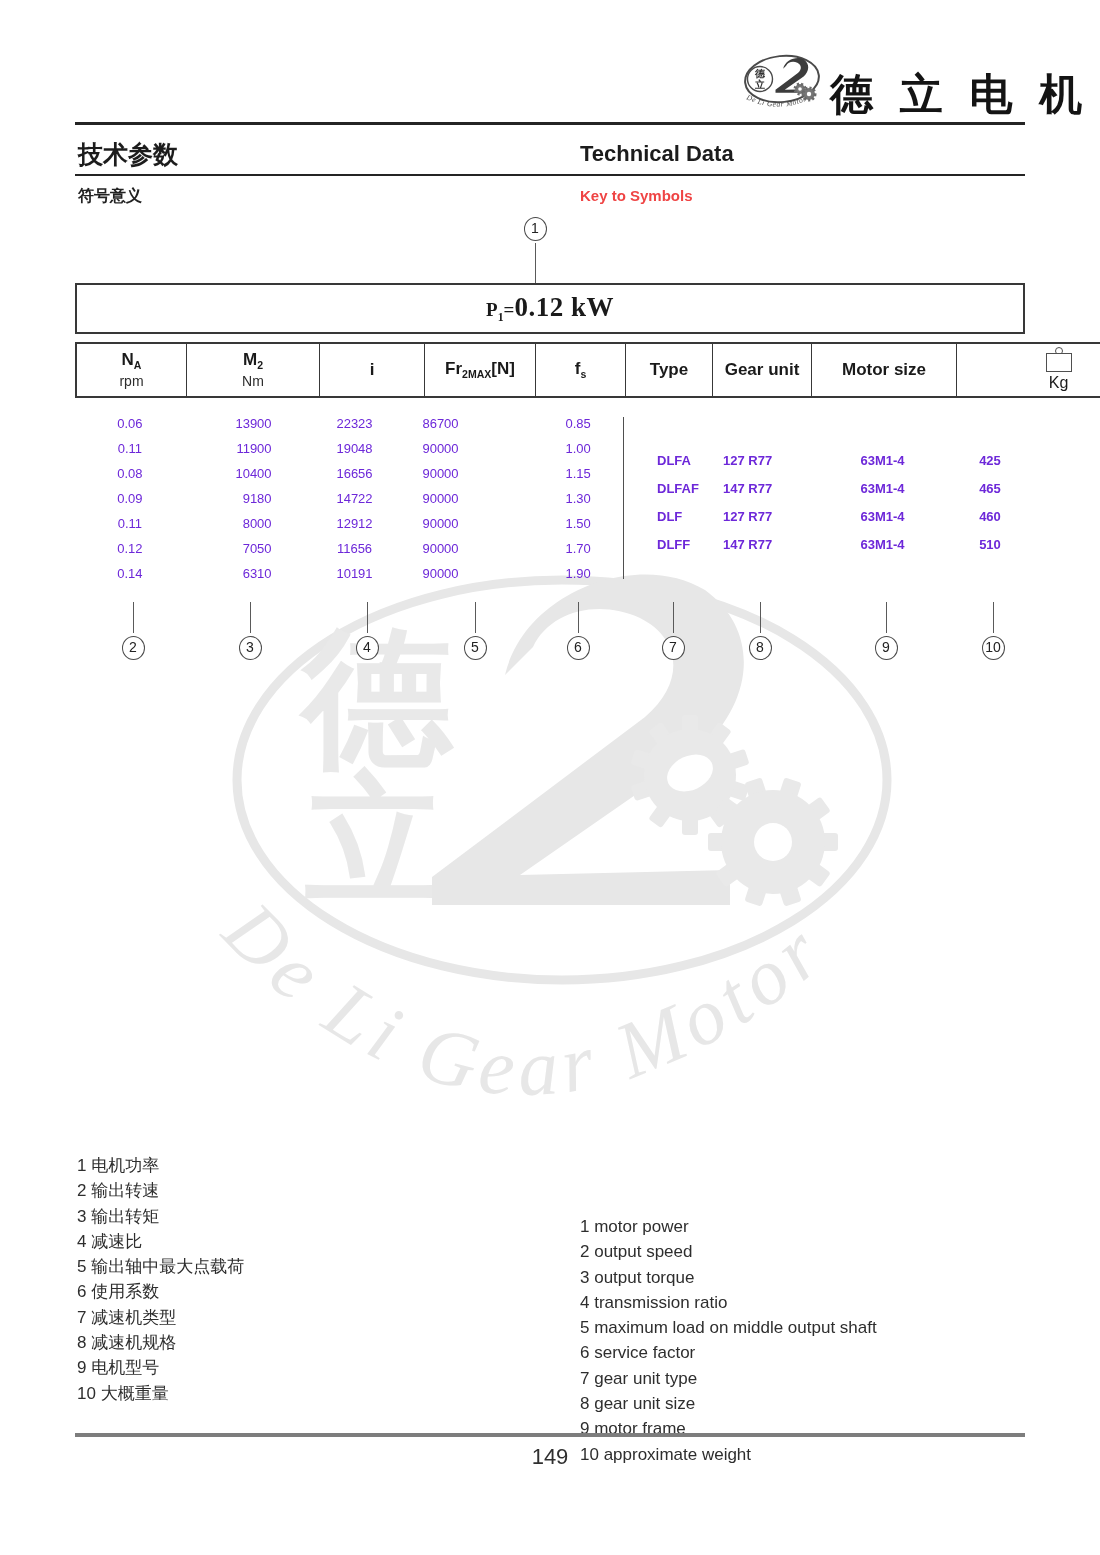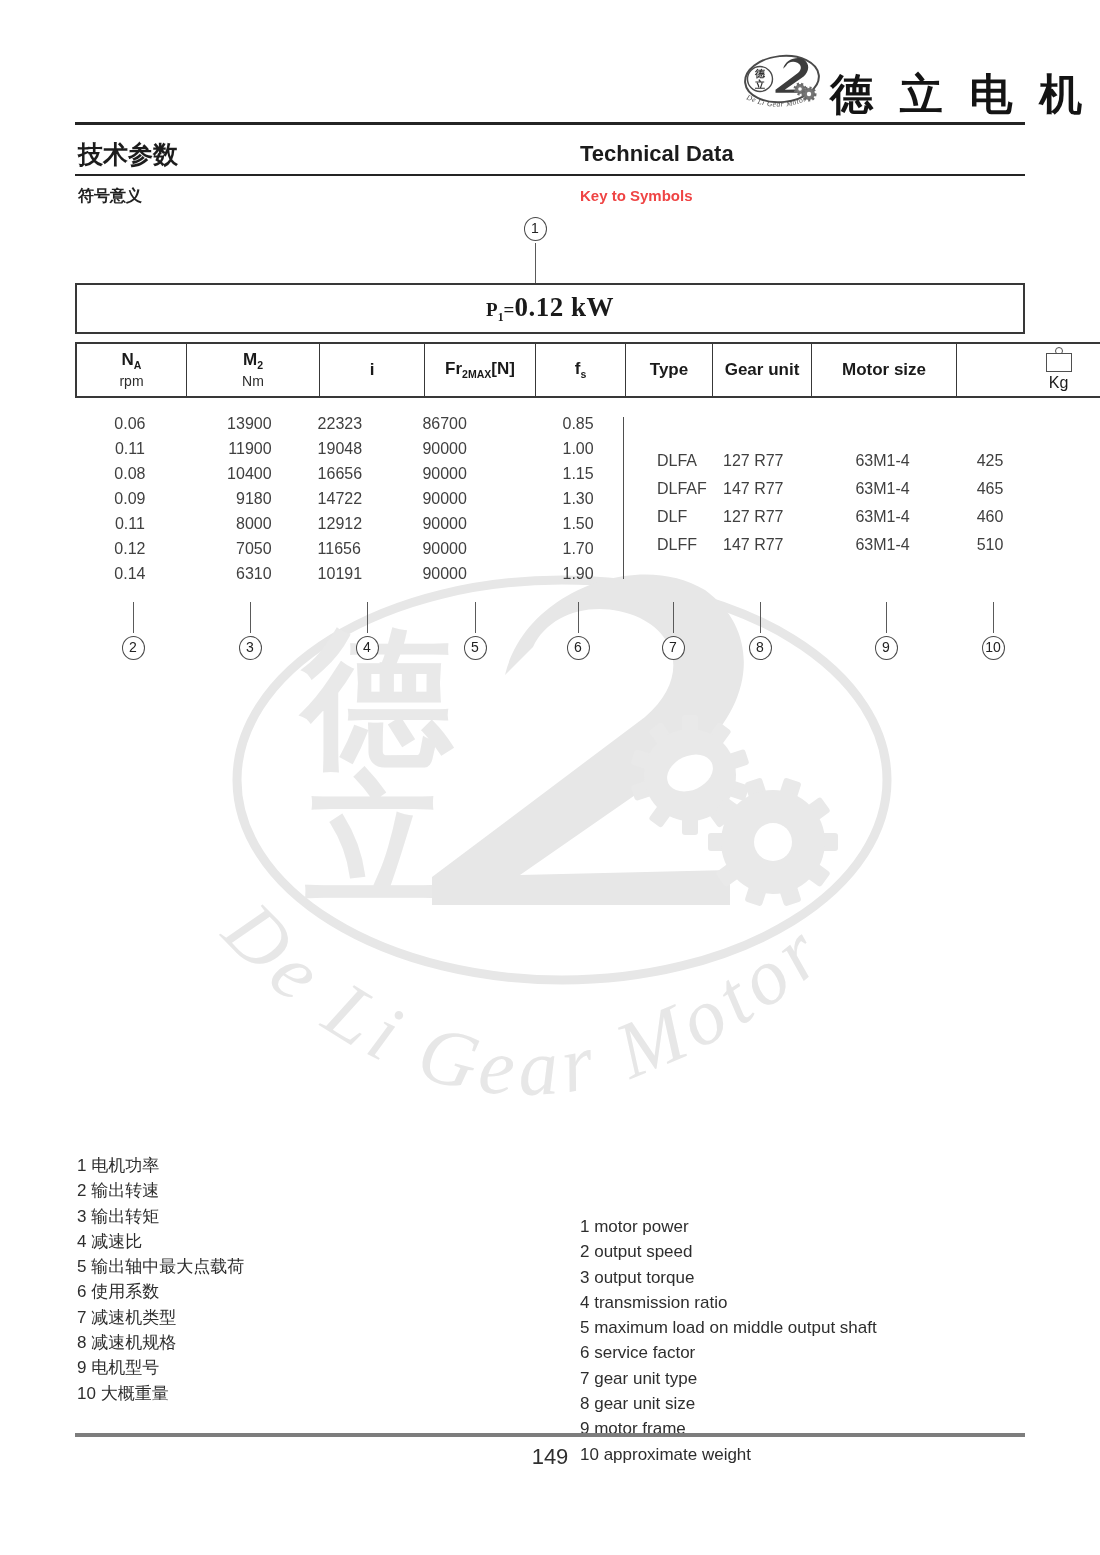--- a/index.html
+++ b/index.html
@@ -66,31 +66,31 @@
 
   .weight-icon{position:relative;width:30px;height:25px;margin-bottom:1px;}
   .weight-icon .knob{position:absolute;top:0;left:50%;transform:translateX(-50%);
     width:6px;height:6px;border:1.4px solid #4f4f4f;border-radius:50%;background:#fff;}
   .weight-icon .wbody{position:absolute;top:6px;left:2px;right:2px;bottom:0;
     border:1.5px solid #4f4f4f;background:#fff;}
   .kg-label{font-weight:normal;font-size:16px;}
 
   
   .tbody{left:75px;top:405px;width:950px;height:185px;display:flex;z-index:2;}
-  .tbody .col{box-sizing:border-box;padding-top:6px;font-size:16px;color:#404040;}
+  .tbody .col{box-sizing:border-box;padding-top:6px;font-size:13px;color:#6d28d9;}
   .tbody .col div{height:25px;line-height:25px;}
   .col-na{text-align:center;}
   .col-m2{text-align:right;padding-right:46px;}
-  .col-i{text-align:left;padding-right:31px;}
+  .col-i{text-align:center;padding-right:31px;}
   .col-fr{}
   .col-fs{text-align:center;}
   .right-group{box-sizing:border-box;display:flex;border-left:1.6px solid #4f4f4f;
     margin-top:12px;height:162px;}
   .right-group .col{padding-top:30px;}
-  .right-group .col div{height:28px;line-height:28px;}
+  .right-group .col div{height:28px;line-height:28px;font-weight:bold;}
   .col-type{text-align:left;padding-left:33px;}
   .col-gear{text-align:left;padding-left:12px;}
   .col-motor{text-align:center;}
   .col-kg{text-align:center;}
 
   
   .watermark{left:170px;top:545px;z-index:0;overflow:visible;}
   .wm-cjk{font-family:"Liberation Serif", serif;font-weight:bold;fill:#e9e9e9;}
   .wm-arc{font-family:"Liberation Serif", serif;font-style:italic;fill:#e7e7e7;letter-spacing:7px;}
 

